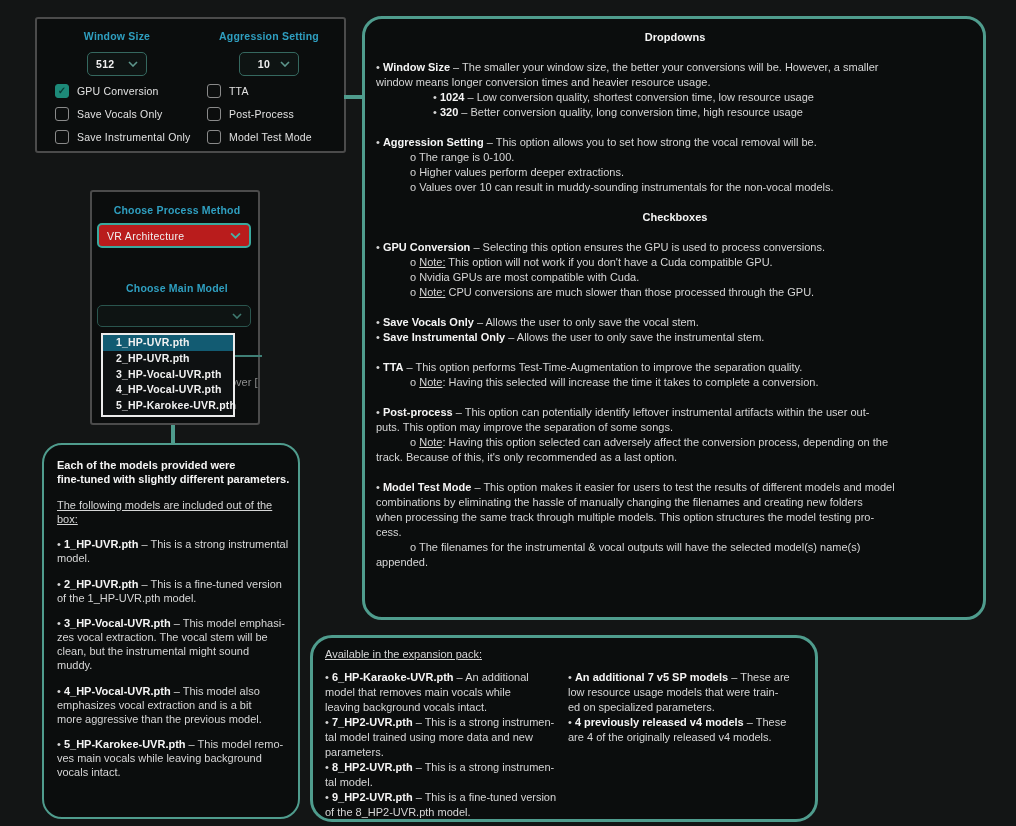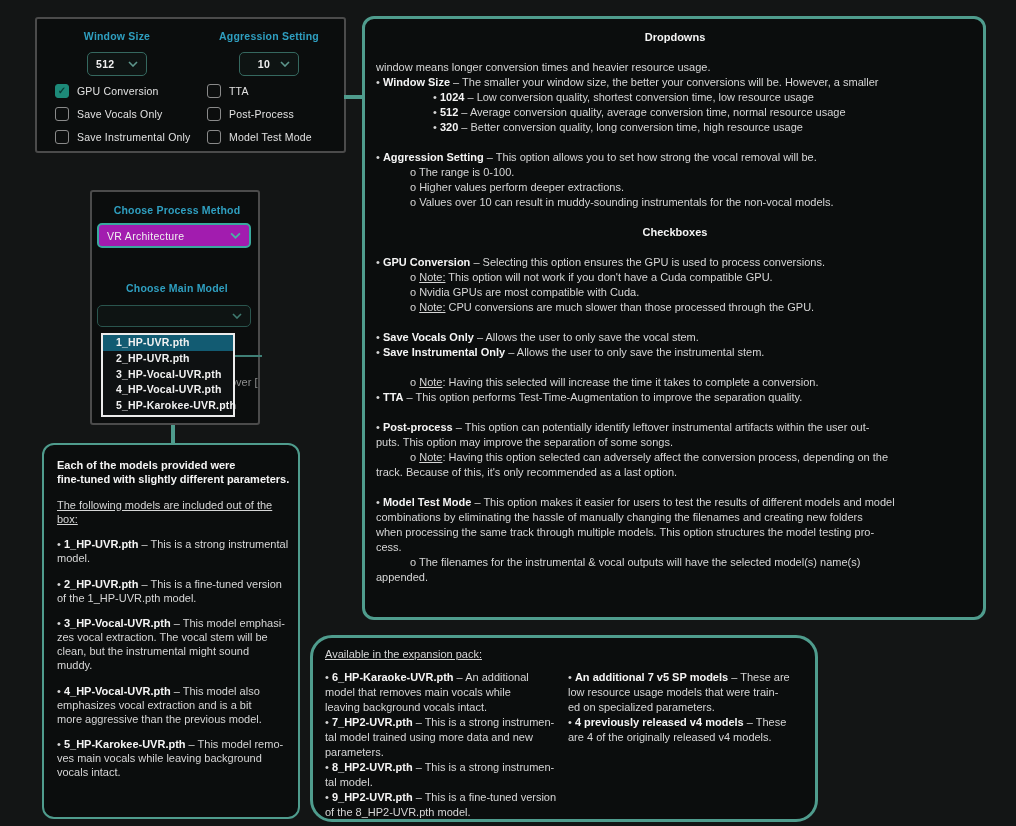--- a/index.html
+++ b/index.html
@@ -10,21 +10,21 @@
   .teal-border{border:3px solid var(--accent-teal,#4f9c8d);}
   .connector{position:absolute;background:var(--accent-teal,#4f9c8d);}
 
   
   .cyan-label{position:absolute;color:var(--cyan-label,#2f9fc0);font-size:10.5px;font-weight:bold;text-align:center;letter-spacing:.2px;}
 
   
   .dropdown{position:absolute;box-sizing:border-box;background:#0e1413;border:1.5px solid #35685f;border-radius:5px;color:#f0f0f0;font-size:10.5px;display:flex;align-items:center;padding:0 8px;}
   .dropdown .dd-val{flex:1;font-weight:bold;letter-spacing:.3px;}
   .dropdown .chev{display:flex;align-items:center;color:#5d968c;}
-  .dropdown.bright{border:2px solid #3aa99e;background:#a21caf;}
+  .dropdown.bright{border:2px solid #3aa99e;background:#b91c1c;}
   .dropdown.bright .chev{color:#49b2a4;}
   .dropdown.dim{border:1.5px solid #2a554e;}
   .dropdown.dim .chev{color:#3f7a70;}
 
   
   .cb-row{position:absolute;display:flex;align-items:center;height:16px;}
   .cb-box{width:14px;height:14px;box-sizing:border-box;border:1.5px solid #8a8a8a;border-radius:3px;background:#0c0e0e;display:flex;align-items:center;justify-content:center;}
   .cb-box .tick{display:none;color:#083c35;font-size:10px;font-weight:bold;line-height:1;}
   .cb-box.on{background:var(--checkbox-checked,#1d8a79);border-color:var(--checkbox-checked,#1d8a79);}
   .cb-box.on .tick{display:block;}
@@ -133,21 +133,21 @@
         <div class="mitem sel">1_HP-UVR.pth</div>
         <div class="mitem">2_HP-UVR.pth</div>
         <div class="mitem">3_HP-Vocal-UVR.pth</div>
         <div class="mitem">4_HP-Vocal-UVR.pth</div>
         <div class="mitem">5_HP-Karokee-UVR.pth</div>
       </div>
   </div>
 
   <div class="connector" style="left:171px;top:425px;width:4px;height:19px;"></div>
 
-  <div class="panel teal-border" style="left:42px;top:443px;width:258px;height:376px;border-width:2.5px;border-radius:12px;">
+  <div class="panel teal-border" style="left:42px;top:443px;width:258px;height:376px;border-width:2.5px;border-radius:20px;">
     <div class="rich notes-lines" style="left:13px;top:13px;width:232px;height:348px;">
         <div class="rl"><span class="b">Each of the models provided were</span></div>
         <div class="rl"><span class="b">fine-tuned with slightly different parameters.</span></div>
         <div class="rl blank"></div>
         <div class="rl"><span class="u">The following models are included out of the</span></div>
         <div class="rl"><span class="u">box:</span></div>
         <div class="rl blank"></div>
         <div class="rl"><span>• </span><span class="b">1_HP-UVR.pth</span><span> – This is a strong instrumental</span></div>
         <div class="rl"><span>model.</span></div>
         <div class="rl blank"></div>
@@ -162,47 +162,46 @@
         <div class="rl"><span>• </span><span class="b">4_HP-Vocal-UVR.pth</span><span> – This model also</span></div>
         <div class="rl"><span>emphasizes vocal extraction and is a bit</span></div>
         <div class="rl"><span>more aggressive than the previous model.</span></div>
         <div class="rl blank"></div>
         <div class="rl"><span>• </span><span class="b">5_HP-Karokee-UVR.pth</span><span> – This model remo-</span></div>
         <div class="rl"><span>ves main vocals while leaving background</span></div>
         <div class="rl"><span>vocals intact.</span></div>
       </div>
   </div>
 
-  <div class="panel teal-border" style="left:362px;top:16px;width:624px;height:604px;border-radius:12px;">
+  <div class="panel teal-border" style="left:362px;top:16px;width:624px;height:604px;border-radius:20px;">
     <div class="rich docs-lines" style="left:11px;top:11px;width:598px;height:582px;">
         <div class="rl ctr"><span class="b">Dropdowns</span></div>
         <div class="rl blank"></div>
+        <div class="rl"><span>• </span><span class="b">Window Size</span><span> – The smaller your window size, the better your conversions will be. However, a smaller</span></div>
         <div class="rl"><span>window means longer conversion times and heavier resource usage.</span></div>
-        <div class="rl"><span>• </span><span class="b">Window Size</span><span> – The smaller your window size, the better your conversions will be. However, a smaller</span></div>
         <div class="rl in2"><span>• </span><span class="b">1024</span><span> – Low conversion quality, shortest conversion time, low resource usage</span></div>
-        <div class="rl in2"><span>• </span><span class="b">512</span><span> – Average conversion quality, average conversion time, normal resource usage</span></div>
         <div class="rl in2"><span>• </span><span class="b">320</span><span> – Better conversion quality, long conversion time, high resource usage</span></div>
         <div class="rl blank"></div>
         <div class="rl"><span>• </span><span class="b">Aggression Setting</span><span> – This option allows you to set how strong the vocal removal will be.</span></div>
         <div class="rl in1"><span>o The range is 0-100.</span></div>
         <div class="rl in1"><span>o Higher values perform deeper extractions.</span></div>
         <div class="rl in1"><span>o Values over 10 can result in muddy-sounding instrumentals for the non-vocal models.</span></div>
         <div class="rl blank"></div>
         <div class="rl ctr"><span class="b">Checkboxes</span></div>
         <div class="rl blank"></div>
         <div class="rl"><span>• </span><span class="b">GPU Conversion</span><span> – Selecting this option ensures the GPU is used to process conversions.</span></div>
         <div class="rl in1"><span>o </span><span class="u">Note:</span><span> This option will not work if you don't have a Cuda compatible GPU.</span></div>
         <div class="rl in1"><span>o Nvidia GPUs are most compatible with Cuda.</span></div>
         <div class="rl in1"><span>o </span><span class="u">Note:</span><span> CPU conversions are much slower than those processed through the GPU.</span></div>
         <div class="rl blank"></div>
         <div class="rl"><span>• </span><span class="b">Save Vocals Only</span><span> – Allows the user to only save the vocal stem.</span></div>
         <div class="rl"><span>• </span><span class="b">Save Instrumental Only</span><span> – Allows the user to only save the instrumental stem.</span></div>
         <div class="rl blank"></div>
+        <div class="rl"><span>• </span><span class="b">TTA</span><span> – This option performs Test-Time-Augmentation to improve the separation quality.</span></div>
         <div class="rl in1"><span>o </span><span class="u">Note</span><span>: Having this selected will increase the time it takes to complete a conversion.</span></div>
-        <div class="rl"><span>• </span><span class="b">TTA</span><span> – This option performs Test-Time-Augmentation to improve the separation quality.</span></div>
         <div class="rl blank"></div>
         <div class="rl"><span>• </span><span class="b">Post-process</span><span> – This option can potentially identify leftover instrumental artifacts within the user out-</span></div>
         <div class="rl"><span>puts. This option may improve the separation of some songs.</span></div>
         <div class="rl in1"><span>o </span><span class="u">Note</span><span>: Having this option selected can adversely affect the conversion process, depending on the</span></div>
         <div class="rl"><span>track. Because of this, it's only recommended as a last option.</span></div>
         <div class="rl blank"></div>
         <div class="rl"><span>• </span><span class="b">Model Test Mode</span><span> – This option makes it easier for users to test the results of different models and model</span></div>
         <div class="rl"><span>combinations by eliminating the hassle of manually changing the filenames and creating new folders</span></div>
         <div class="rl"><span>when processing the same track through multiple models. This option structures the model testing pro-</span></div>
         <div class="rl"><span>cess.</span></div>

